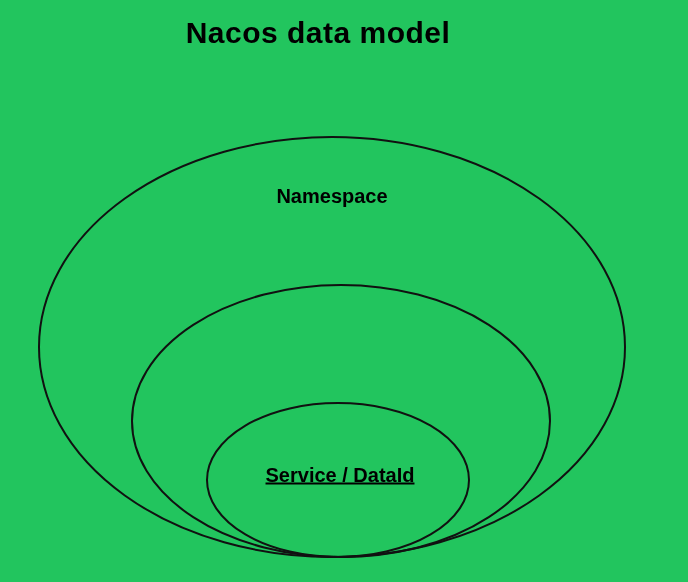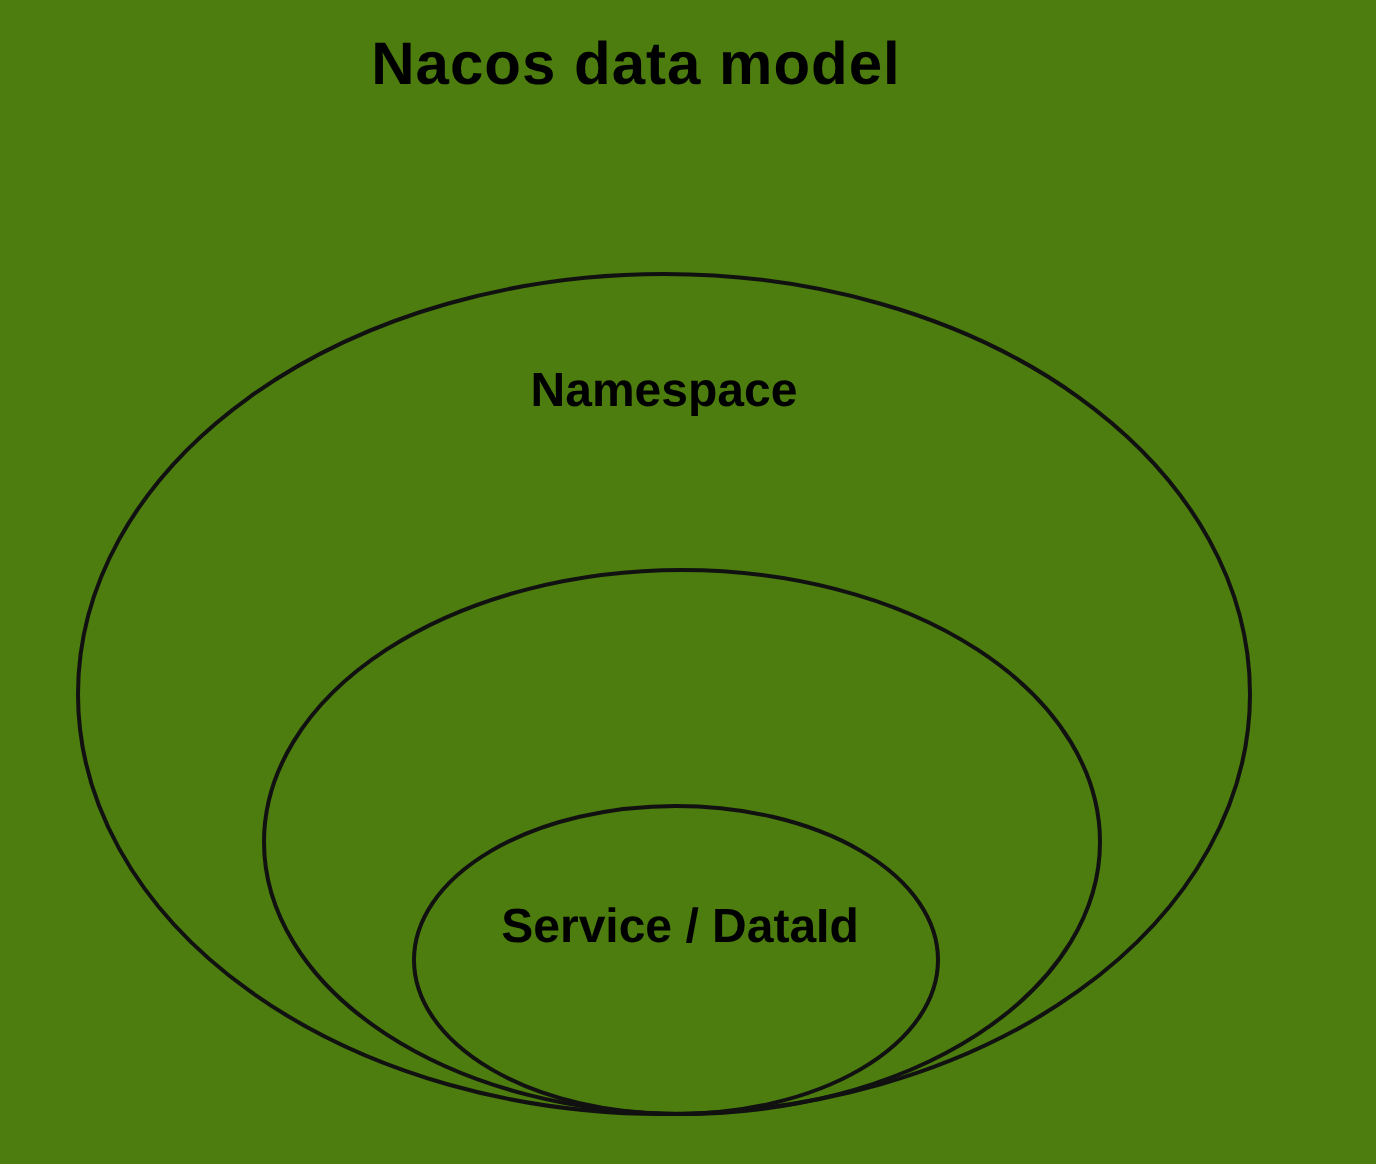--- a/index.html
+++ b/index.html
@@ -4,21 +4,21 @@
 <style>
   html, body {
     margin: 0;
     padding: 0;
     background: #ffffff;
   }
   .canvas {
     position: relative;
     width: 688px;
     height: 582px;
-    background: #4d7c0f;
+    background: #22c55e;
     overflow: hidden;
     font-family: "Liberation Sans", "DejaVu Sans", sans-serif;
   }
   .diagram-title {
     position: absolute;
     left: 318px;
     top: 33px;
     transform: translate(-50%, -50%);
     font-size: 30px;
     font-weight: bold;
@@ -27,28 +27,28 @@
     letter-spacing: 0.5px;
   }
   .ellipse-svg {
     position: absolute;
     left: 0;
     top: 0;
   }
   .ring-label {
     position: absolute;
     transform: translate(-50%, -50%);
-    font-size: 24px;
+    font-size: 20px;
     font-weight: bold;
     color: #000000;
     white-space: nowrap;
   }
   .label-namespace { left: 332px; top: 196px; }
   .label-group     { left: 344px; top: 355px; }
-  .label-service   { left: 340px; top: 464px; }
+  .label-service   { left: 340px; top: 475px; text-decoration: underline; }
 </style>
 </head>
 <body>
 
 <div class="canvas">
 
   <div class="diagram-title">Nacos data model</div>
 
   <svg class="ellipse-svg" width="688" height="582" viewBox="0 0 688 582">
     <ellipse cx="332" cy="347" rx="293" ry="210" fill="none" stroke="#111111" stroke-width="2"></ellipse>

